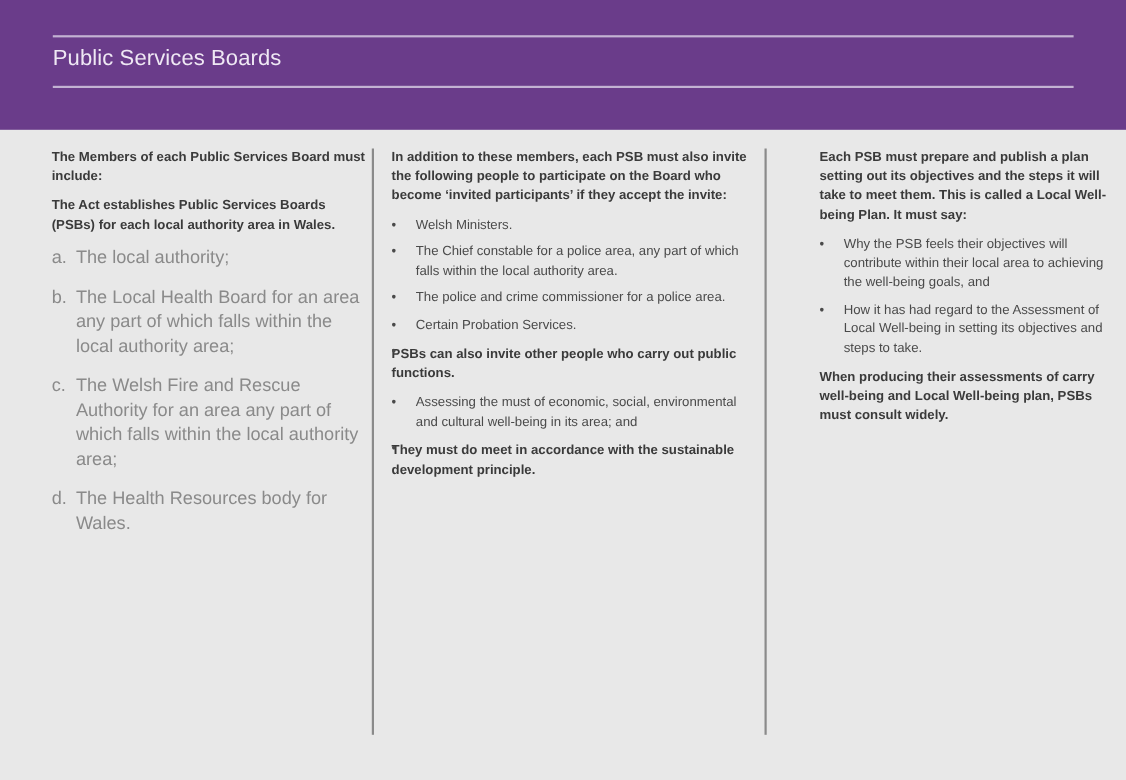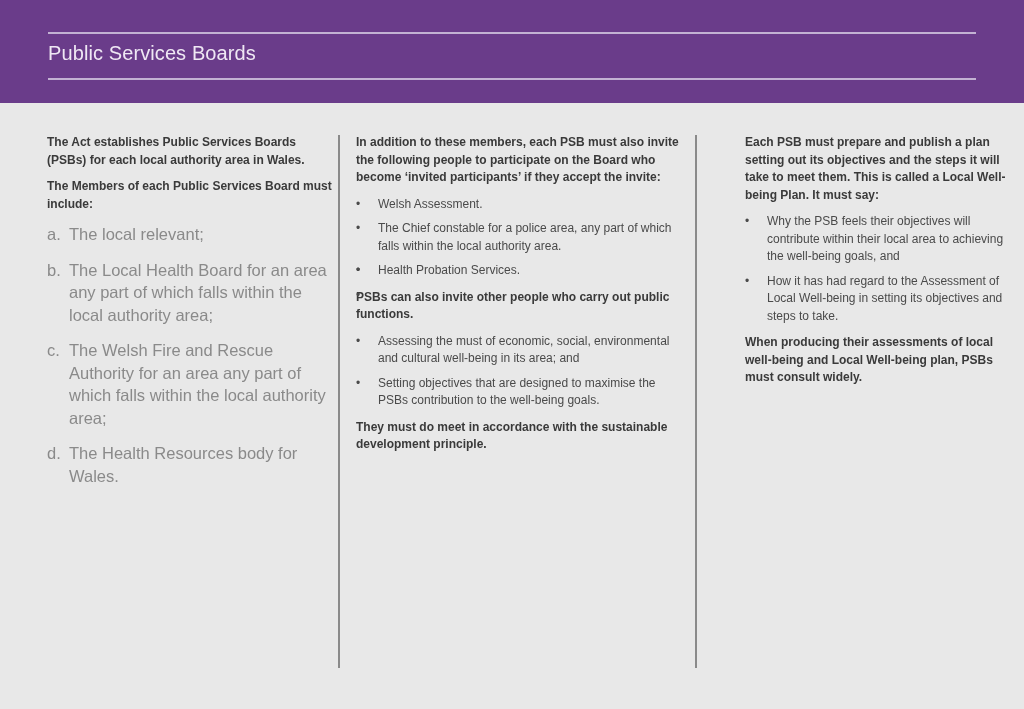--- a/index.html
+++ b/index.html
@@ -8,21 +8,21 @@
       height: 709px;
       overflow: hidden;
       background: #e8e8e8;
       font-family: "Liberation Sans", sans-serif;
       color: #3d3d3d;
     }
     .header {
       position: absolute;
       left: 0; top: 0;
       width: 1024px;
-      height: 103px;
+      height: 118px;
       background: #6a3c8a;
     }
     .header-rule {
       position: absolute;
       left: 48px;
       width: 928px;
       height: 2px;
       background: #c3b2d3;
     }
     .header-rule.top { top: 32px; }
@@ -98,26 +98,26 @@
 <div class="header">
   <div class="header-rule top"></div>
   <h1 class="header-title">Public Services Boards</h1>
   <div class="header-rule bottom"></div>
 </div>
 
 <div class="divider d1"></div>
 <div class="divider d2"></div>
 
 <section class="col col1">
+  <p class="bold-para">The Members of each Public Services Board must include:</p>
   <p class="bold-para">The Act establishes Public Services Boards (PSBs) for each local authority area in Wales.</p>
-  <p class="bold-para">The Members of each Public Services Board must include:</p>
   <ol class="alpha-list">
     <li>
       <span class="alpha-marker">a.</span>
-      <span>The local relevant;</span>
+      <span>The local authority;</span>
     </li>
     <li>
       <span class="alpha-marker">b.</span>
       <span>The Local Health Board for an area any part of which falls within the local authority area;</span>
     </li>
     <li>
       <span class="alpha-marker">c.</span>
       <span>The Welsh Fire and Rescue Authority for an area any part of which falls within the local authority area;</span>
     </li>
     <li>
@@ -125,57 +125,57 @@
       <span>The Health Resources body for Wales.</span>
     </li>
   </ol>
 </section>
 
 <section class="col col2">
   <p class="bold-para">In addition to these members, each PSB must also invite the following people to participate on the Board who become ‘invited participants’ if they accept the invite:</p>
   <ul class="bullets">
     <li>
       <span class="bullet-dot">•</span>
-      <span>Welsh Assessment.</span>
+      <span>Welsh Ministers.</span>
     </li>
     <li>
       <span class="bullet-dot">•</span>
       <span>The Chief constable for a police area, any part of which falls within the local authority area.</span>
     </li>
     <li>
       <span class="bullet-dot">•</span>
+      <span>The police and crime commissioner for a police area.</span>
     </li>
     <li>
       <span class="bullet-dot">•</span>
-      <span>Health Probation Services.</span>
+      <span>Certain Probation Services.</span>
     </li>
     <li>
       <span class="bullet-dot">•</span>
     </li>
   </ul>
   <p class="bold-para">PSBs can also invite other people who carry out public functions.</p>
   <ul class="bullets">
     <li>
       <span class="bullet-dot">•</span>
       <span>Assessing the must of economic, social, environmental and cultural well-being in its area; and</span>
     </li>
     <li>
       <span class="bullet-dot">•</span>
-      <span>Setting objectives that are designed to maximise the PSBs contribution to the well-being goals.</span>
     </li>
   </ul>
   <p class="bold-para">They must do meet in accordance with the sustainable development principle.</p>
 </section>
 
 <section class="col col3">
   <p class="bold-para">Each PSB must prepare and publish a plan setting out its objectives and the steps it will take to meet them. This is called a Local Well-being Plan. It must say:</p>
   <ul class="bullets">
     <li>
       <span class="bullet-dot">•</span>
       <span>Why the PSB feels their objectives will contribute within their local area to achieving the well-being goals, and</span>
     </li>
     <li>
       <span class="bullet-dot">•</span>
       <span>How it has had regard to the Assessment of Local Well-being in setting its objectives and steps to take.</span>
     </li>
   </ul>
-  <p class="bold-para">When producing their assessments of local well-being and Local Well-being plan, PSBs must consult widely.</p>
+  <p class="bold-para">When producing their assessments of carry well-being and Local Well-being plan, PSBs must consult widely.</p>
 </section>
 
 </body></html>

